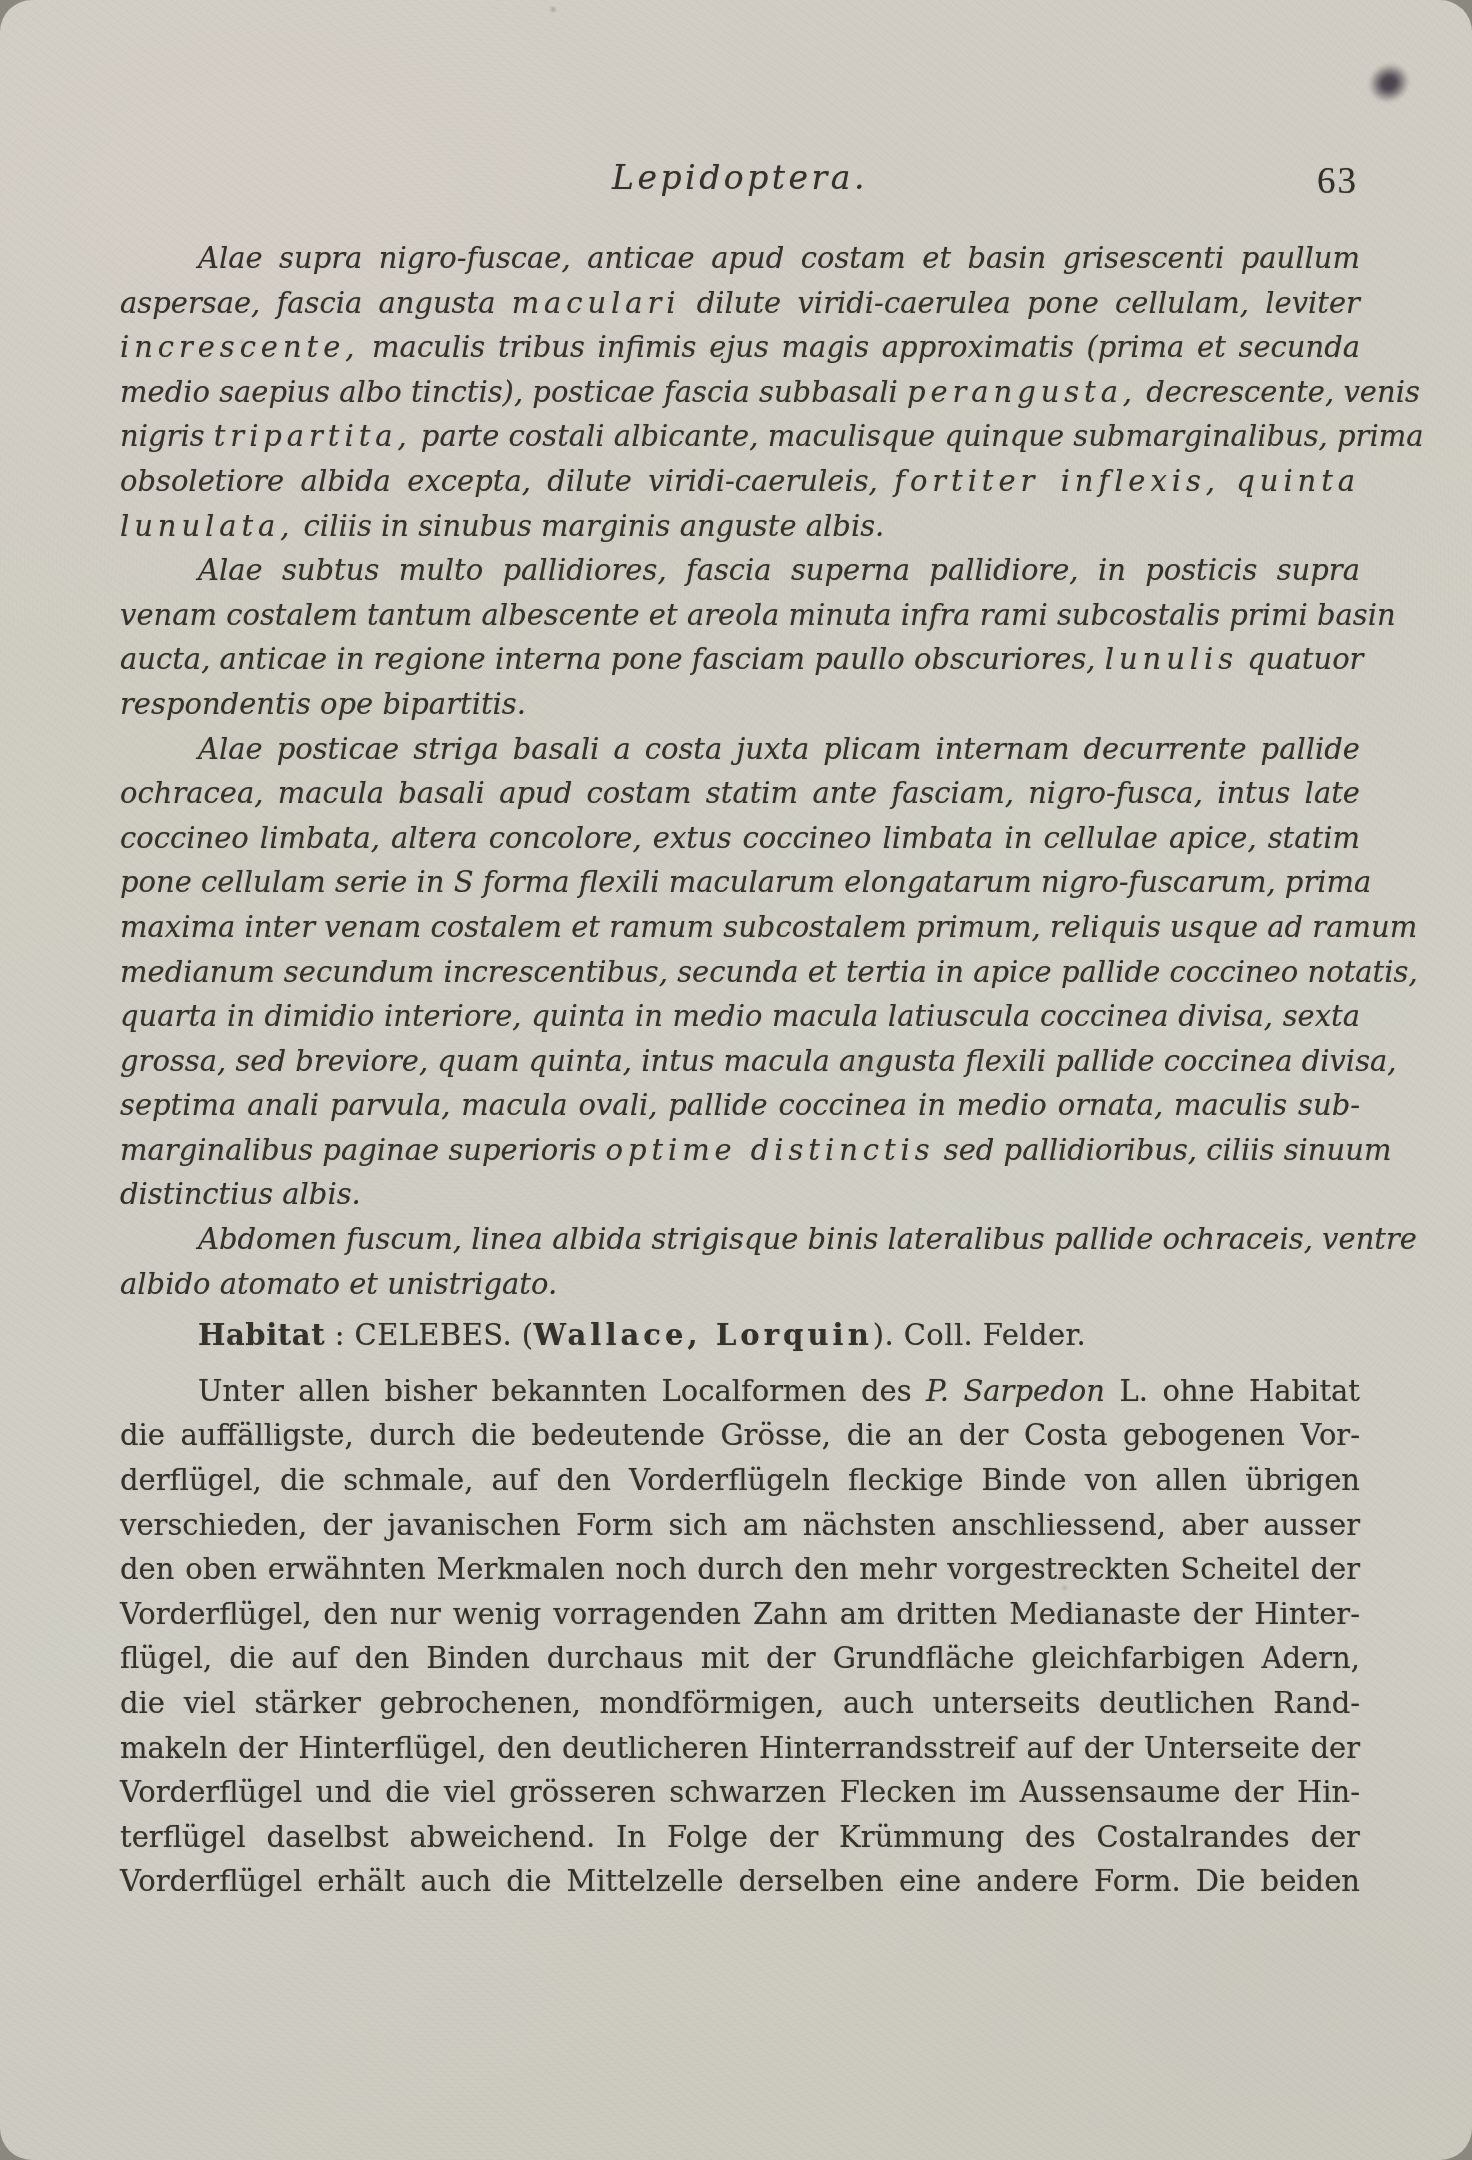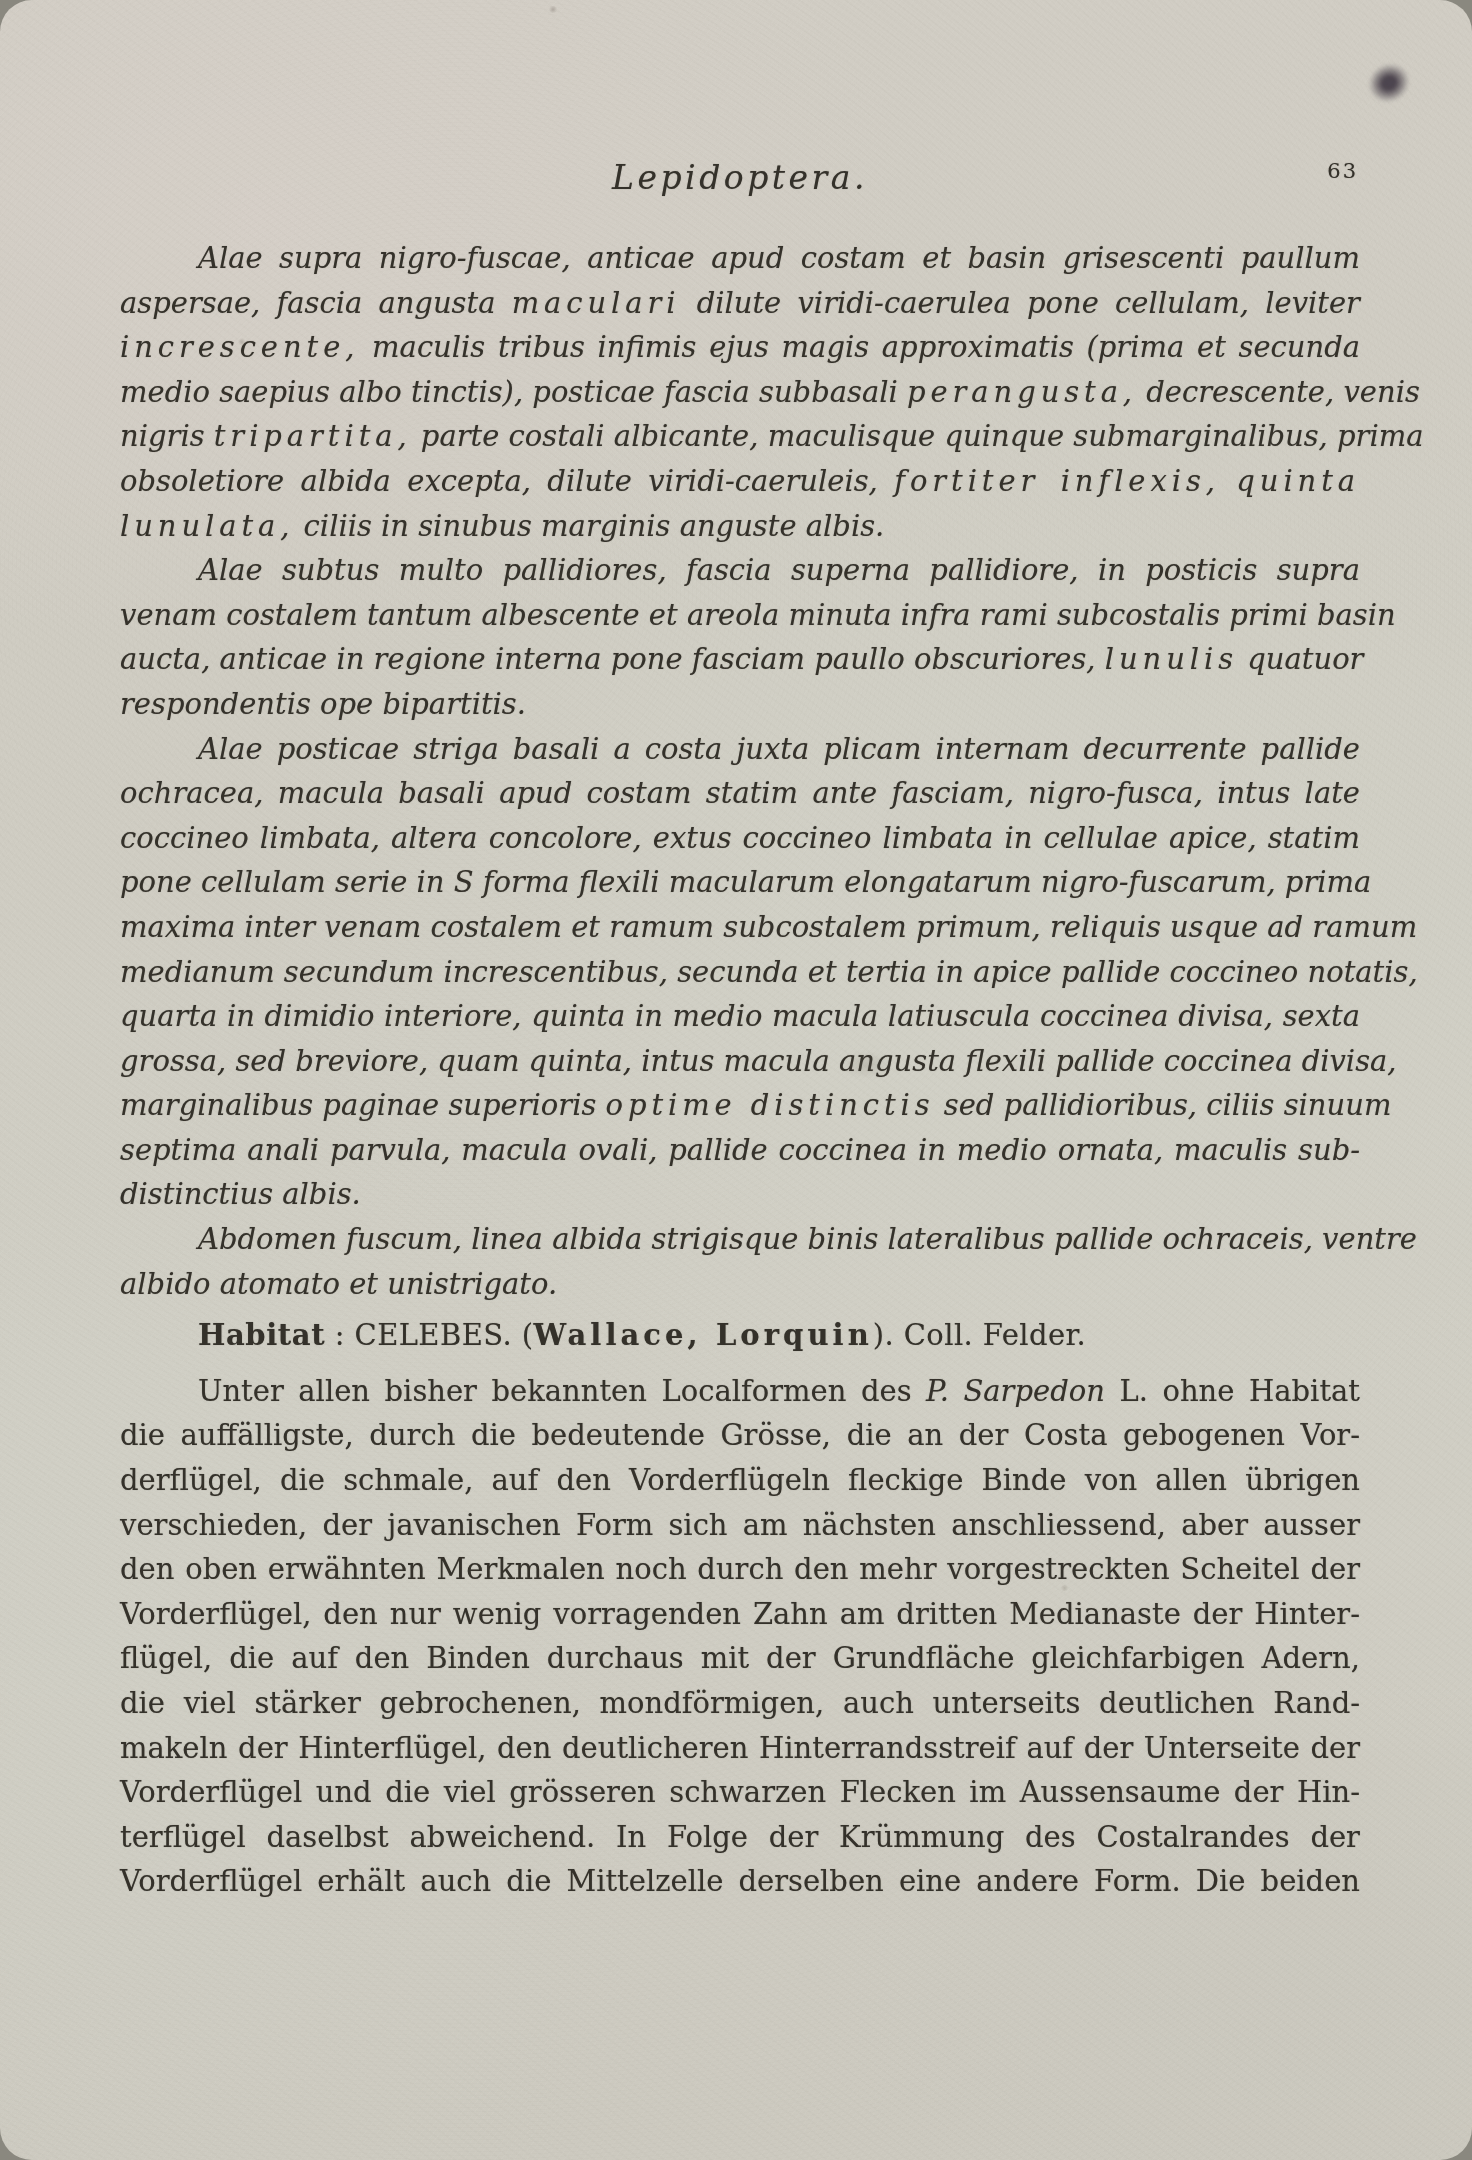--- a/index.html
+++ b/index.html
@@ -30,22 +30,23 @@
   }
 
   .header-row { position:absolute; top:158px; left:120px; width:1240px; height:52px; }
   .header-title {
     display:block; text-align:center;
     font-style:italic; font-size:33px; letter-spacing:3.5px;
     text-shadow:0 0 1px rgba(52,49,42,.45);
   }
   .page-number {
     position:absolute; right:2px; top:1px;
-    font-size:21px; letter-spacing:2px;
+    font-size:37px; letter-spacing:2px;
     text-shadow:0 0 1px rgba(52,49,42,.45);
+    font-family:Liberation Serif, serif;
   }
 
   .text-body { position:absolute; top:236px; left:120px; width:1240px; }
   .para { margin:0; }
   .line {
     font-size:29px; line-height:44.6px; height:44.6px;
     text-align:justify; text-align-last:justify;
     white-space:nowrap;
     text-shadow:0 0 1px rgba(52,49,42,.40);
   }
@@ -105,22 +106,22 @@
       </div>
       <div class="para latin">
         <div class="line indent"><span class="s-i">Alae posticae striga basali a costa juxta plicam internam decurrente pallide</span></div>
         <div class="line"><span class="s-i">ochracea, macula basali apud costam statim ante fasciam, nigro-fusca, intus late</span></div>
         <div class="line"><span class="s-i">coccineo limbata, altera concolore, extus coccineo limbata in cellulae apice, statim</span></div>
         <div class="line"><span class="s-i">pone cellulam serie in S forma flexili macularum elongatarum nigro-fuscarum, prima</span></div>
         <div class="line"><span class="s-i">maxima inter venam costalem et ramum subcostalem primum, reliquis usque ad ramum</span></div>
         <div class="line"><span class="s-i">medianum secundum increscentibus, secunda et tertia in apice pallide coccineo notatis,</span></div>
         <div class="line"><span class="s-i">quarta in dimidio interiore, quinta in medio macula latiuscula coccinea divisa, sexta</span></div>
         <div class="line"><span class="s-i">grossa, sed breviore, quam quinta, intus macula angusta flexili pallide coccinea divisa,</span></div>
+        <div class="line"><span class="s-i">septima anali parvula, macula ovali, pallide coccinea in medio ornata, maculis sub-</span></div>
         <div class="line"><span class="s-i">marginalibus paginae superioris </span><span class="s-isp">optime distinctis</span><span class="s-i"> sed pallidioribus, ciliis sinuum</span></div>
-        <div class="line"><span class="s-i">septima anali parvula, macula ovali, pallide coccinea in medio ornata, maculis sub-</span></div>
         <div class="line left"><span class="s-i">distinctius albis.</span></div>
       </div>
       <div class="para latin">
         <div class="line indent"><span class="s-i">Abdomen fuscum, linea albida strigisque binis lateralibus pallide ochraceis, ventre</span></div>
         <div class="line left"><span class="s-i">albido atomato et unistrigato.</span></div>
       </div>
       <div class="para roman habitat-line">
         <div class="line indent left"><span class="s-b">Habitat</span><span class="s-r"> : CELEBES. (</span><span class="s-rsp">Wallace, Lorquin</span><span class="s-r">). Coll. Felder.</span></div>
       </div>
       <div class="para roman">

